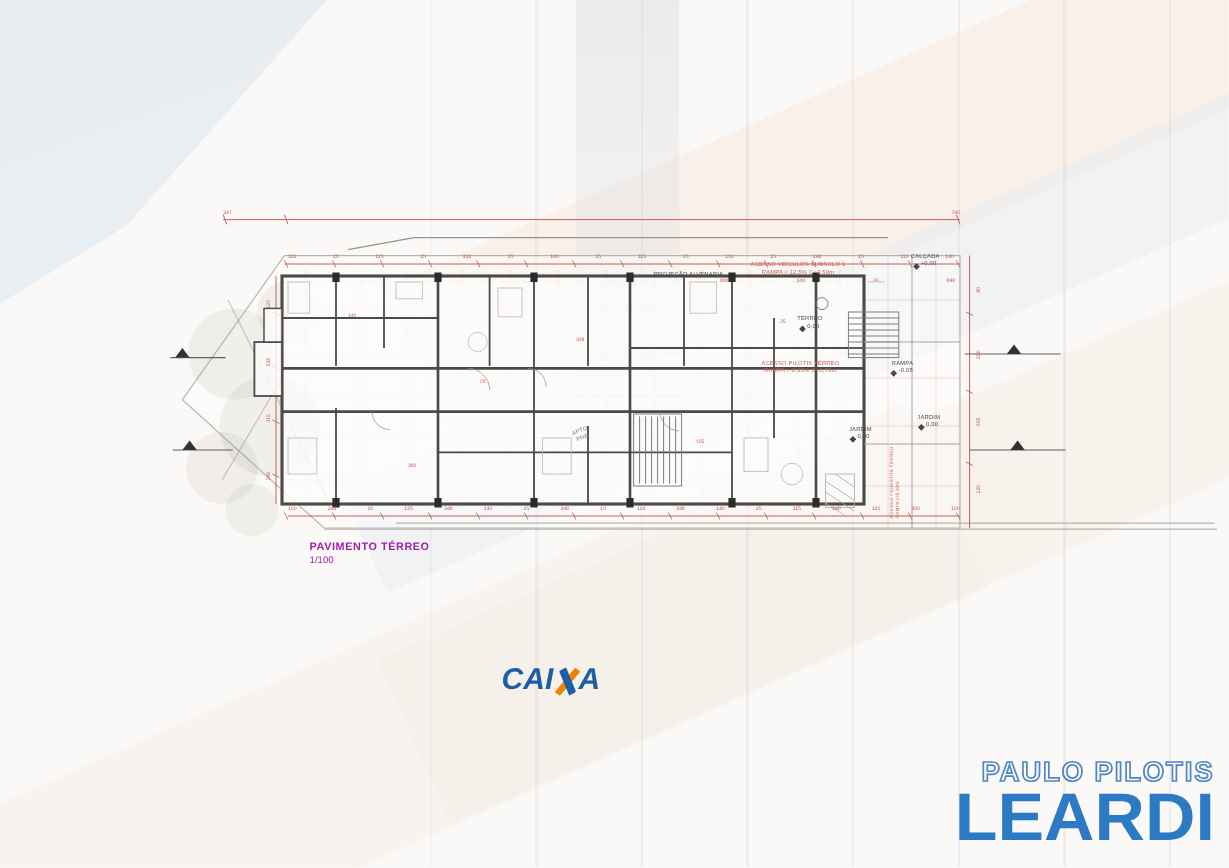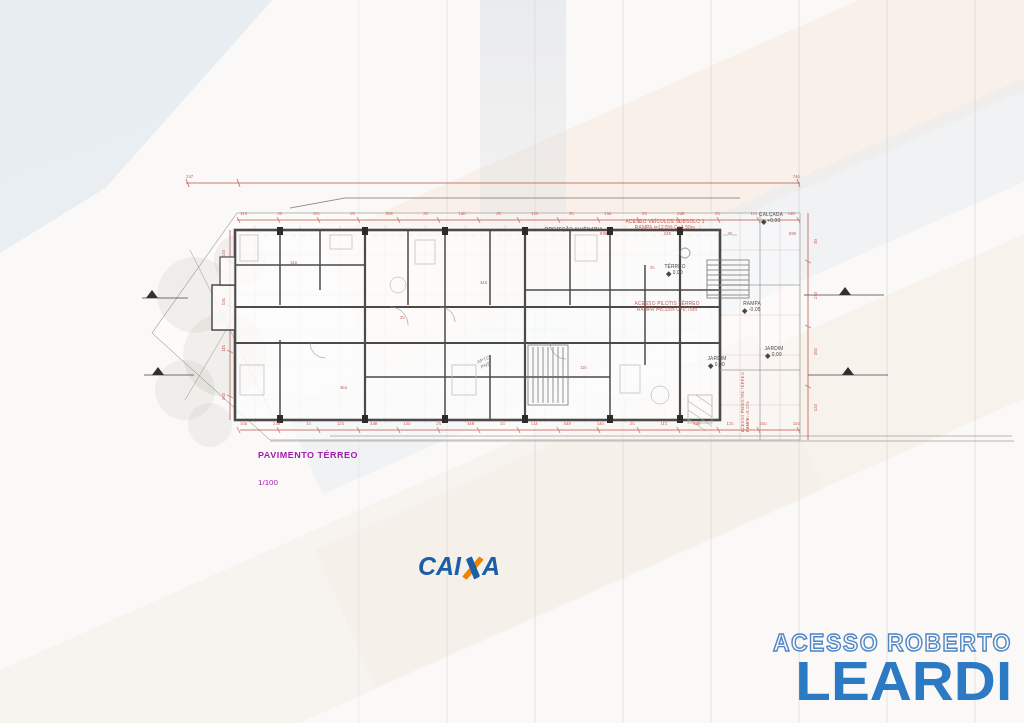--- a/index.html
+++ b/index.html
@@ -43,21 +43,21 @@
   .dimrow span{transform:translateY(0);}
   .dimcol{position:absolute;display:flex;flex-direction:column;justify-content:space-around;
           font-size:4.3px;color:var(--dim-red,#bf4e44);align-items:center;}
   .dimcol span{writing-mode:vertical-rl;transform:rotate(180deg);}
   .innerdim{position:absolute;font-size:4.2px;color:var(--dim-red,#bf4e44);}
   .vtext{position:absolute;writing-mode:vertical-rl;transform:rotate(180deg);
          font-size:3.9px;color:var(--dim-red,#bf4e44);letter-spacing:.2px;line-height:1.3;}
   
   .plan-title{position:absolute;left:258px;top:450px;color:#a21caf;}
   .plan-title .t1{font-size:9px;font-weight:700;letter-spacing:.5px;}
-  .plan-title .t2{font-size:8px;margin-top:18px;}
+  .plan-title .t2{font-size:8px;margin-top:2px;}
   
   .caixa{position:absolute;left:418px;top:552px;display:flex;align-items:flex-end;
          font-style:italic;font-weight:800;font-size:25px;color:var(--caixa-blue,#1d5fa7);
          letter-spacing:0;}
   .caixa .cx{position:relative;display:inline-block;width:20px;height:24px;margin:0 0 1px 1px;}
   .caixa .cx i{position:absolute;left:8px;top:0;width:5.5px;height:24px;border-radius:1px;}
   .caixa .cx .xb-orange{background:var(--caixa-orange,#ef8200);transform:skewX(-12deg) rotate(32deg);}
   .caixa .cx .xb-blue{background:var(--caixa-blue,#1d5fa7);transform:skewX(-12deg) rotate(-32deg);}
   
   .leardi{position:absolute;right:12px;bottom:16px;text-align:right;}
@@ -294,15 +294,15 @@
 <div class="caixa">
   <span>CAI</span>
     <span class="cx">
       <i class="xb-orange"></i>
       <i class="xb-blue"></i>
     </span>
     <span>A</span>
 </div>
 
 <div class="leardi">
-  <div class="l1">ACESSO ROBERTO</div>
+  <div class="l1">PAULO PILOTIS</div>
   <div class="l2">LEARDI</div>
 </div>
 
 </body></html>

